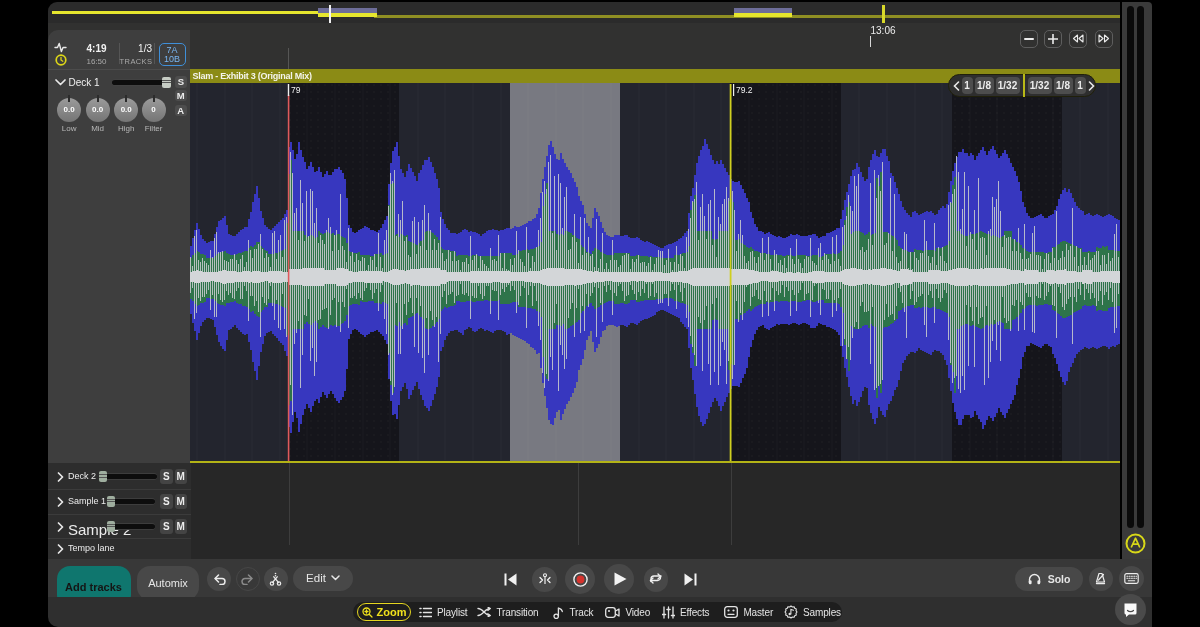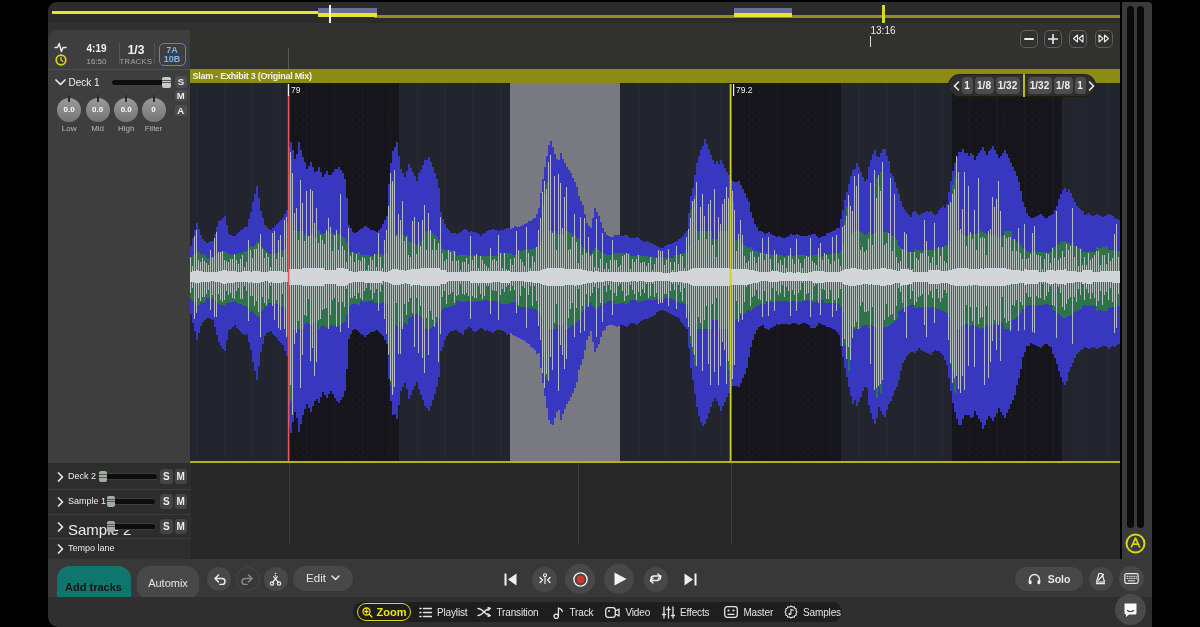--- a/index.html
+++ b/index.html
@@ -20,21 +20,21 @@
 <div class="abs" style="left:326px;top:13px;width:746px;height:2.5px;background:#8f8f23;"></div>
 <div class="abs" style="left:4px;top:9px;width:268px;height:3px;background:#e6e62e;"></div>
 <div class="abs" style="left:270px;top:6px;width:59px;height:5px;background:#6d6d99;"></div>
 <div class="abs" style="left:270px;top:11px;width:59px;height:4px;background:#e6e62e;"></div>
 <div class="abs" style="left:686px;top:6px;width:58px;height:5px;background:#6d6d99;"></div>
 <div class="abs" style="left:686px;top:11px;width:58px;height:3.5px;background:#e6e62e;"></div>
 <div class="abs" style="left:281px;top:3px;width:2px;height:18px;background:#f2f2f2;"></div>
 </div>
 <div class="abs" style="left:882px;top:5px;width:2.5px;height:20px;background:#d9d92a;"></div>
 <div class="abs" style="left:48px;top:23px;width:1072px;height:46px;background:#313130;">
-<div class="abs" style="left:809px;top:2px;width:52px;height:11px;color:#ececec;font-size:10px;text-align:center;">13:16</div>
+<div class="abs" style="left:809px;top:2px;width:52px;height:11px;color:#ececec;font-size:10px;text-align:center;">13:06</div>
 <div class="abs" style="left:821.5px;top:13px;width:1.5px;height:11px;background:#d8d8d8;"></div>
 <div class="abs" style="left:240px;top:25px;width:1px;height:21px;background:rgba(255,255,255,0.18);"></div>
 <div class="btnrs abs" style="left:972px;top:6.5px;width:18px;height:18px;">
         <svg width="10" height="2" viewBox="0 0 10 2">
           <rect width="10" height="2" rx="1" fill="#ececec"></rect>
         </svg>
       </div>
 <div class="btnrs abs" style="left:996px;top:6.5px;width:18px;height:18px;">
         <svg width="10" height="10" viewBox="0 0 10 10">
           <path d="M5 0V10M0 5H10" stroke="#ececec" stroke-width="1.6"></path>
@@ -138,24 +138,24 @@
 <svg class="abs" style="left:6px;top:12px;" width="13" height="11" viewBox="0 0 13 11">
         <path d="M1 5.5H3.5L5.2 1.5L7.4 9.5L9 5.5H12" stroke="#e8e8e8" stroke-width="1.4" fill="none" stroke-linejoin="round" stroke-linecap="round"></path>
       </svg>
 <svg class="abs" style="left:6.5px;top:24px;" width="12" height="12" viewBox="0 0 12 12">
         <circle cx="6" cy="6" r="4.8" stroke="#ddd618" stroke-width="1.7" fill="none"></circle>
         <path d="M6 3.4V6L7.8 7.2" stroke="#ddd618" stroke-width="1.3" fill="none" stroke-linecap="round"></path>
       </svg>
 <div class="abs" style="left:26px;top:13px;width:45px;text-align:center;color:#f2f2f2;font-size:10px;font-weight:bold;">4:19</div>
 <div class="abs" style="left:26px;top:26.5px;width:45px;text-align:center;color:#a9a9a9;font-size:8px;">16:50</div>
 <div class="abs" style="left:70.5px;top:13px;width:1px;height:21px;background:#555;"></div>
-<div class="abs" style="left:72px;top:13px;width:32px;text-align:center;color:#f2f2f2;font-size:12px;font-weight:bold;">1/3</div>
+<div class="abs" style="left:72px;top:13px;width:32px;text-align:right;color:#f2f2f2;font-size:10px;font-weight:normal;">1/3</div>
 <div class="abs" style="left:70px;top:26.5px;width:36px;text-align:center;color:#a9a9a9;font-size:7.5px;letter-spacing:0.4px;">TRACKS</div>
 <div class="abs" style="left:105.5px;top:13px;width:1px;height:21px;background:#555;"></div>
-<div class="abs" style="left:110.5px;top:13px;width:27px;height:22.5px;border:1.5px solid #3f8fd9;border-radius:5px;color:#79b6f2;font-size:9px;font-weight:bold;text-align:center;line-height:9.5px;padding-top:1.5px;">7A<br>10B</div>
+<div class="abs" style="left:110.5px;top:13px;width:27px;height:22.5px;border:1.5px solid #3f8fd9;border-radius:5px;color:#79b6f2;font-size:9px;font-weight:normal;text-align:center;line-height:9.5px;padding-top:1.5px;">7A<br>10B</div>
 <div class="abs" style="left:0;top:38.5px;width:142px;height:1px;background:#4c4c4c;"></div>
 <svg class="abs" style="left:7px;top:49px;" width="11" height="7" viewBox="0 0 11 7">
         <path d="M1 1L5.5 5.5L10 1" stroke="#e8e8e8" stroke-width="1.7" fill="none" stroke-linecap="round" stroke-linejoin="round"></path>
       </svg>
 <div class="abs" style="left:20.5px;top:47px;color:#f0f0f0;font-size:10px;">Deck 1</div>
 <div class="abs" style="left:64px;top:48.5px;width:58px;height:7px;background:#0d0d0d;border-radius:3px;border-top:1px solid rgba(255,255,255,0.22);border-bottom:1px solid rgba(255,255,255,0.22);"></div>
 <div class="abs" style="left:114px;top:46.5px;width:8.5px;height:11px;background:#c6ccc4;border-radius:2px;">
         <div style="margin-top:3px;height:1px;background:#555;"></div>
         <div style="margin-top:1.5px;height:1px;background:#555;"></div>
       </div>

